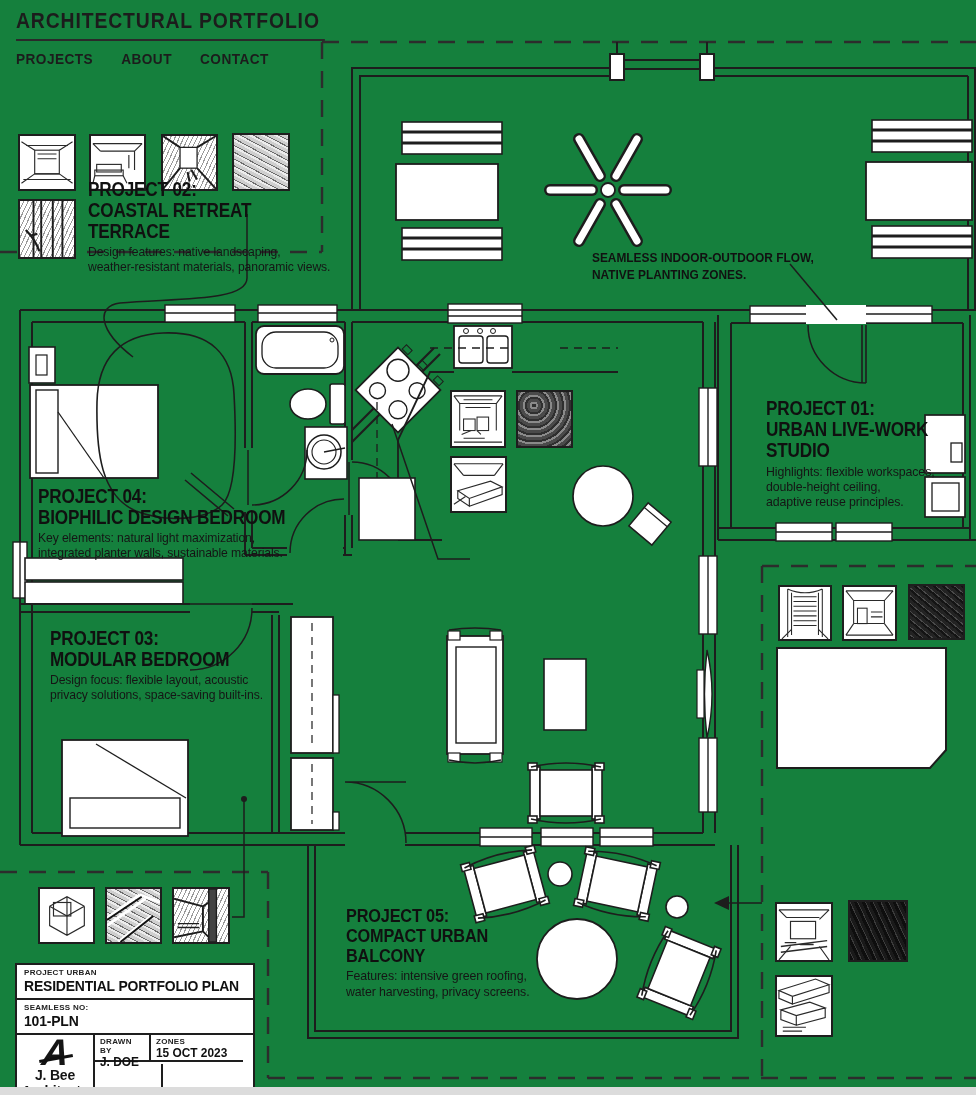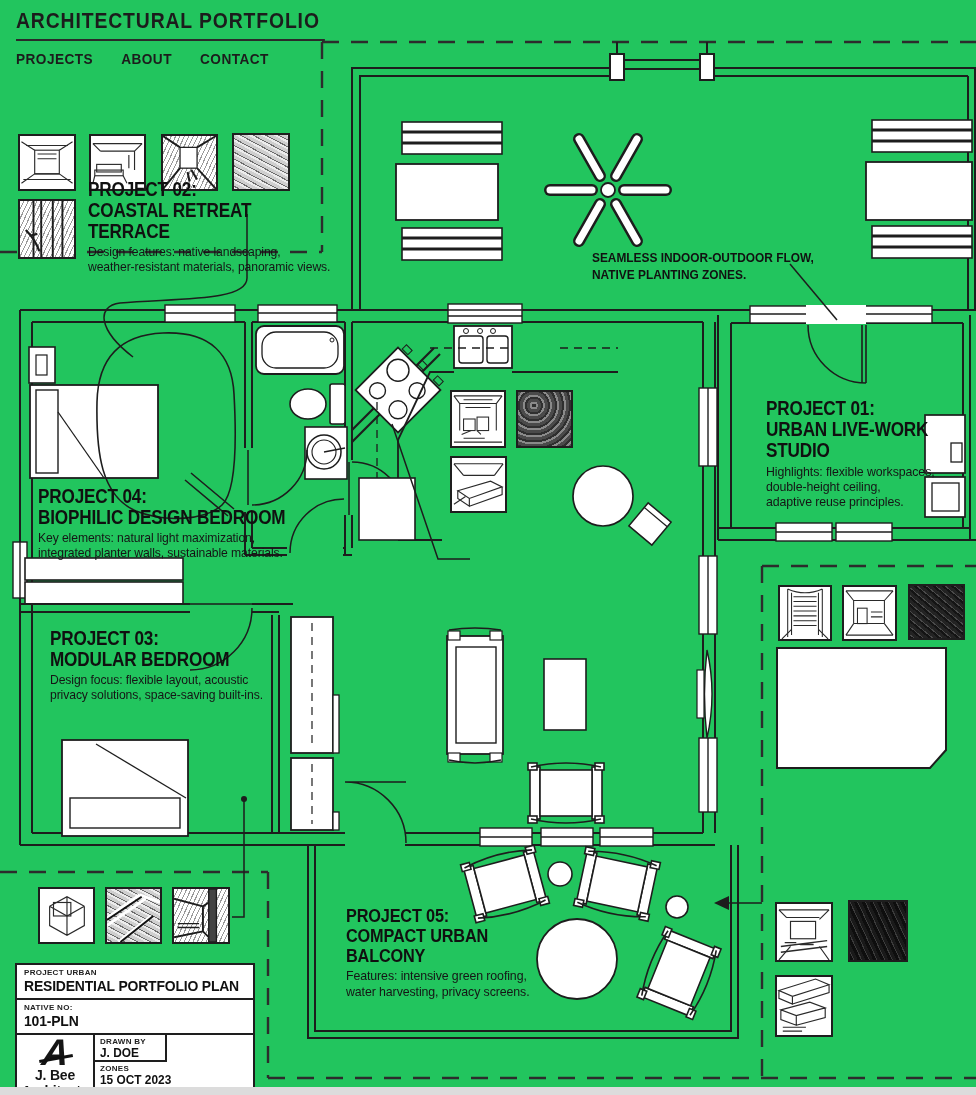--- a/index.html
+++ b/index.html
@@ -1,16 +1,16 @@
 <!DOCTYPE html>
 <html><head>
 <meta charset="utf-8">
 <style>
   html,body{margin:0;padding:0;background:#fff;}
-  .page{position:relative;width:976px;height:1095px;background:#22c55e;overflow:hidden;
+  .page{position:relative;width:976px;height:1095px;background:#15803d;overflow:hidden;
         font-family:"Liberation Sans",sans-serif;color:#151515;}
   svg{display:block;}
   .abs{position:absolute;}
   .pre{white-space:pre-line;}
   .cond{transform:scaleX(.88);transform-origin:0 0;}
   .cond2{transform:scaleX(.95);transform-origin:0 0;}
   
   .hdr-title{font-size:22px;font-weight:700;letter-spacing:1px;color:#1c1c1c;
              border-bottom:2.5px solid #2a2a2a;padding:0 6px 5px 0;display:inline-block;}
   .nav{display:flex;gap:32px;font-size:15.5px;font-weight:600;letter-spacing:.5px;color:#1c1c1c;}
@@ -36,21 +36,21 @@
   .tex-hatchlight{background:repeating-linear-gradient(115deg,#fff 0 3px,#9a9a9a 3px 4px);}
   
   .tb{position:absolute;left:15px;top:963px;width:240px;border:2px solid #1e1e1e;background:#fff;box-sizing:border-box;font-family:"Liberation Sans",sans-serif;}
   .tb .row{border-bottom:2px solid #1e1e1e;padding:3px 7px 4px 7px;}
   .tb .microlbl{font-size:8px;font-weight:700;letter-spacing:.3px;color:#222;}
   .tb .big{font-size:15px;font-weight:700;letter-spacing:-.2px;color:#101010;transform:scaleX(.93);transform-origin:0 0;white-space:nowrap;}
   .tb .grid{display:flex;}
   .tb .logo-cell{width:76px;border-right:2px solid #1e1e1e;position:relative;height:56px;padding-top:1px;text-align:center;}
   .tb .cells{flex:1;display:flex;flex-wrap:wrap;}
   .tb .cell{box-sizing:border-box;padding:2px 5px;}
-  .tb .c-drawn{width:72px;border-right:2px solid #1e1e1e;border-bottom:2px solid #1e1e1e;height:27px;}
+  .tb .c-drawn{width:56px;border-right:2px solid #1e1e1e;border-bottom:2px solid #1e1e1e;height:27px;}
   .tb .c-date{width:92px;border-bottom:2px solid #1e1e1e;height:27px;}
   .tb .c-empty{width:68px;border-right:2px solid #1e1e1e;height:26px;}
   .tb .val{font-size:12.5px;font-weight:700;color:#101010;transform:scaleX(.95);transform-origin:0 0;white-space:nowrap;}
   .logo-a{font-size:37px;font-weight:800;font-style:italic;line-height:.9;display:inline-block;transform:skewX(-6deg);}
   .logo-slash{position:absolute;left:22px;top:22px;width:34px;height:2.5px;background:#111;transform:rotate(-10deg);}
   .firm{font-size:14px;font-weight:700;margin-top:-2px;letter-spacing:-.2px;}
   .firm-sub{font-size:5px;letter-spacing:1px;color:#444;margin-top:1px;}
   .grey-strip{position:absolute;left:0;top:1087px;width:976px;height:8px;background:#dcdcdc;}
 </style>
 </head>
@@ -460,21 +460,21 @@
 
   <div class="abs note pre cond" style="left:592px;top:250px;width:280px">SEAMLESS INDOOR-OUTDOOR FLOW,
 NATIVE PLANTING ZONES.</div>
 
   <div class="tb">
     <div class="row">
       <div class="microlbl">PROJECT URBAN</div>
       <div class="big">RESIDENTIAL PORTFOLIO PLAN</div>
     </div>
     <div class="row">
-      <div class="microlbl">NATIVE NO:</div>
+      <div class="microlbl">SEAMLESS NO:</div>
       <div class="big">101-PLN</div>
     </div>
     <div class="grid">
       <div class="logo-cell">
         <span class="logo-a">A</span>
         <span class="logo-slash"></span>
         <div class="firm">J. Bee Architects</div>
         <div class="firm-sub">decce orriet</div>
       </div>
       <div class="cells">

